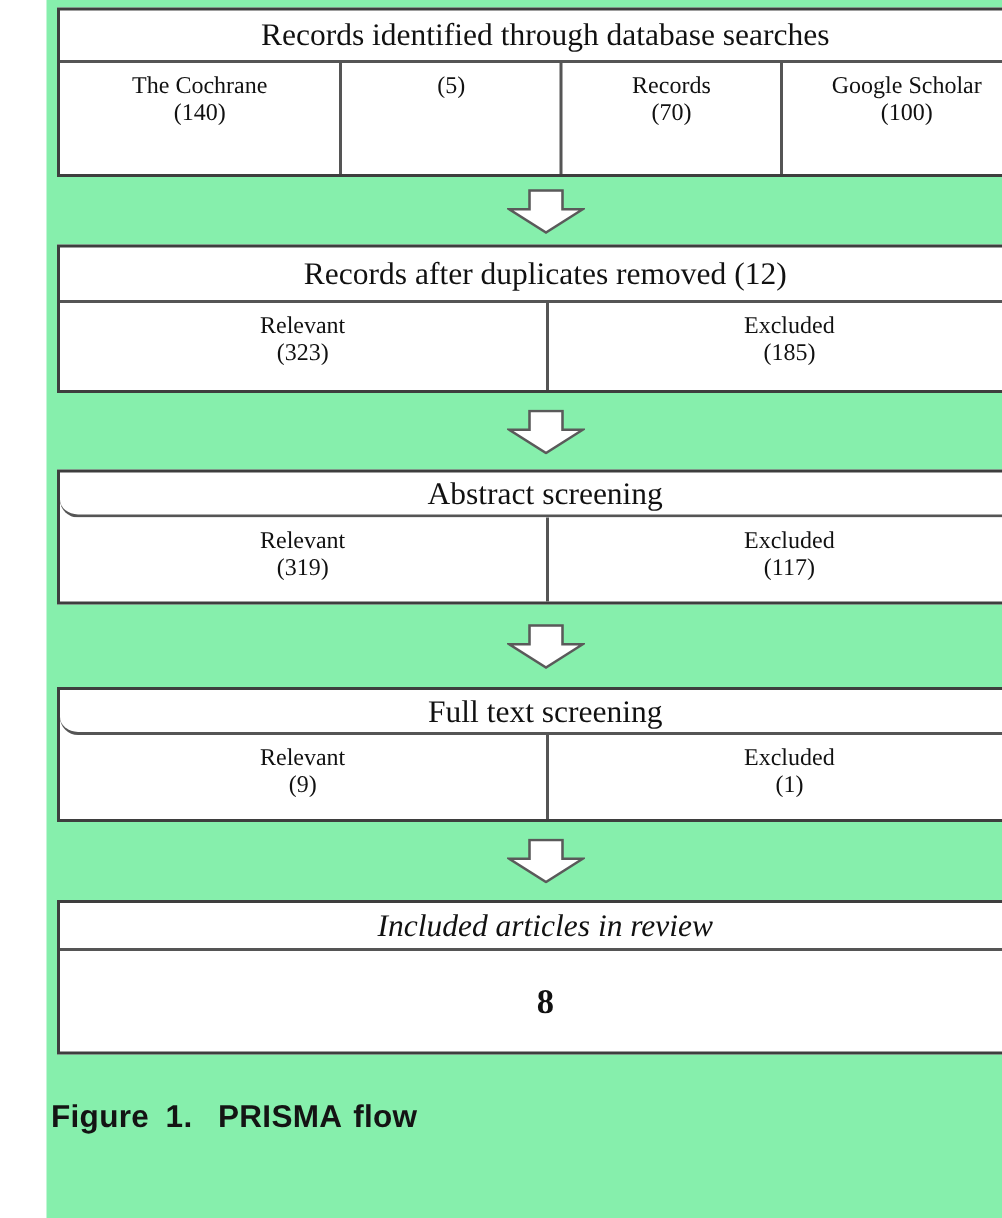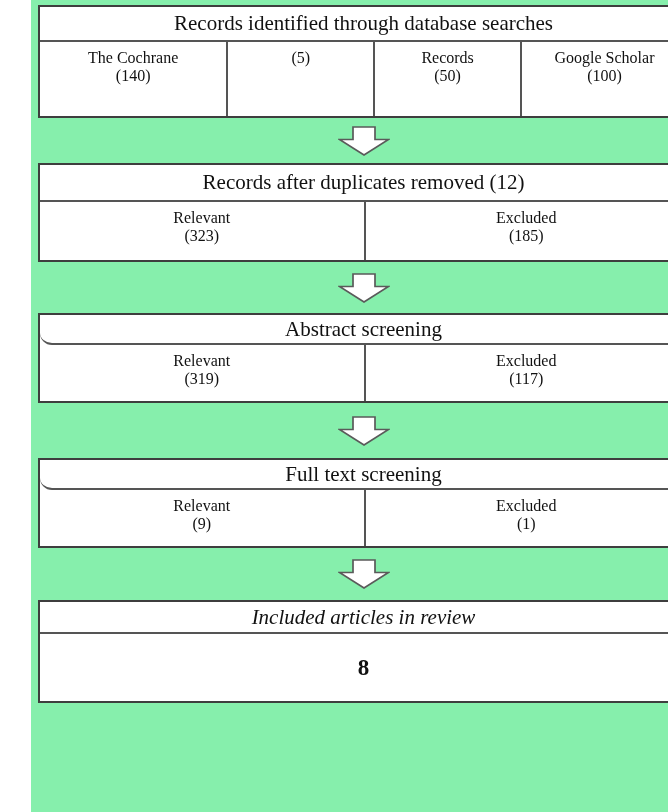--- a/index.html
+++ b/index.html
@@ -119,21 +119,21 @@
       <div class="row">
         <div class="cell col-1">
           <div class="cell-name">The Cochrane</div>
           <div class="cell-count">(140)</div>
         </div>
         <div class="cell col-2">
           <div class="cell-count">(5)</div>
         </div>
         <div class="cell col-3">
           <div class="cell-name">Records</div>
-          <div class="cell-count">(50)</div>
+          <div class="cell-count">(70)</div>
         </div>
         <div class="cell col-4">
           <div class="cell-name">Google Scholar</div>
           <div class="cell-count">(100)</div>
         </div>
       </div>
     </div>
 
     <div class="arrow-gap gap-1">
       <svg class="arrow-svg" width="52" height="30" viewBox="0 0 52 30">
@@ -201,13 +201,16 @@
       </svg>
     </div>
 
     <div class="box box-incl">
       <div class="box-title">Included articles in review</div>
       <div class="value-row">8</div>
     </div>
 
   </div>
 
+  <div class="caption">
+    <span class="fig-label">Figure 1.</span><span class="fig-title">PRISMA flow</span>
+  </div>
 </div>
 
 </body></html>

